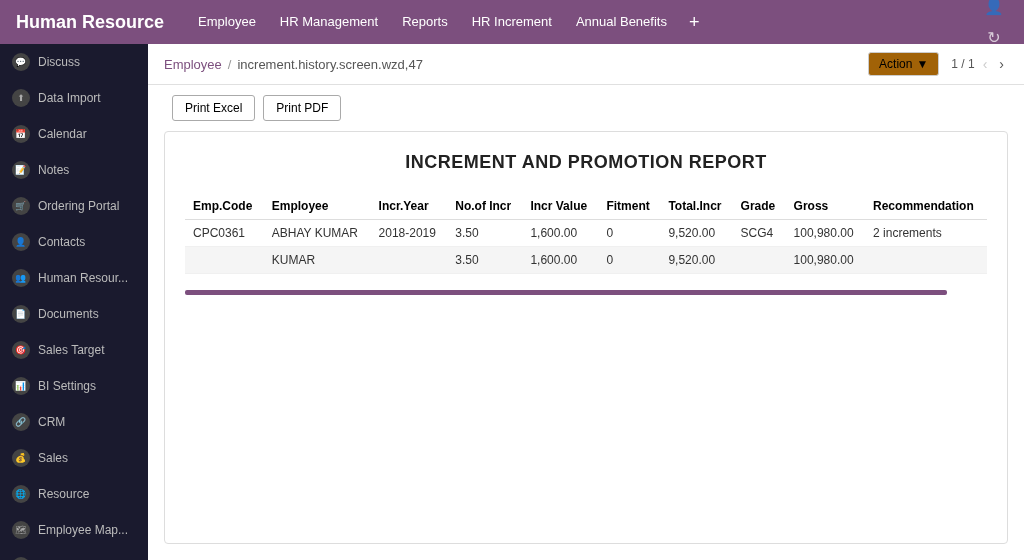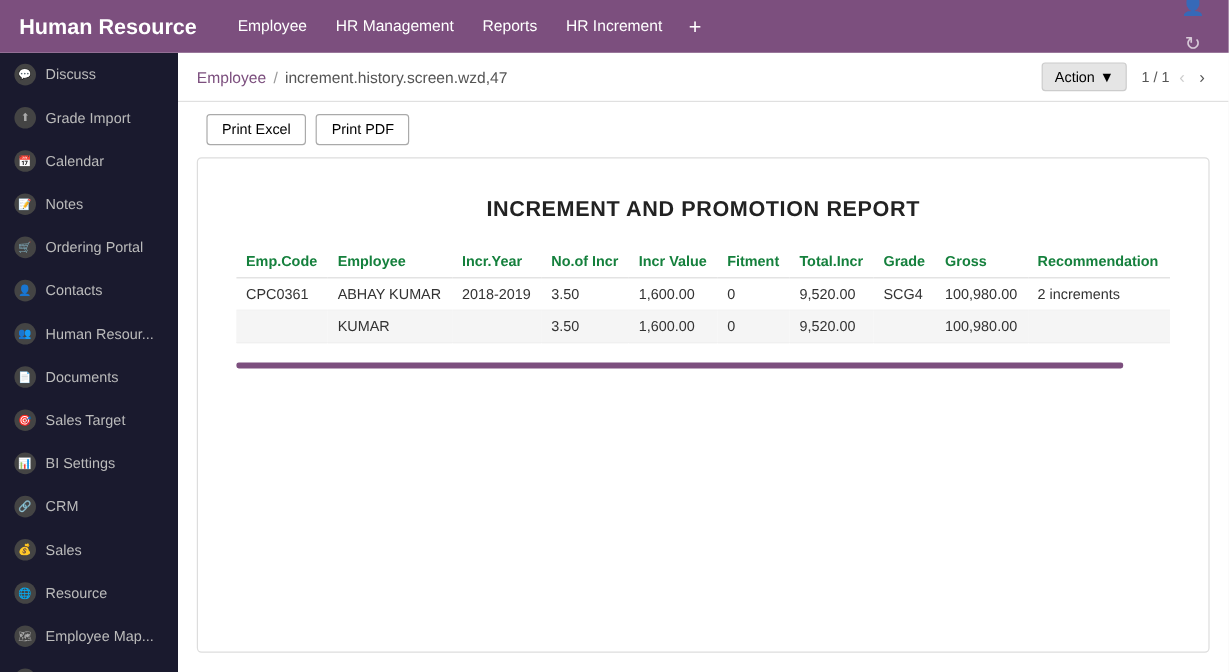--- a/index.html
+++ b/index.html
@@ -142,21 +142,21 @@
     .breadcrumb-sep { color: #999; }
     .breadcrumb-current { color: #555; }
 
     .header-right {
       display: flex;
       align-items: center;
       gap: 12px;
     }
     .action-btn {
       border: 1px solid #ccc;
-      background: #e5e5e5;
+      background: #a16207;
       padding: 4px 10px;
       border-radius: 3px;
       cursor: pointer;
       font-size: 12px;
       display: flex;
       align-items: center;
       gap: 4px;
     }
     .pagination {
       display: flex;
@@ -188,21 +188,21 @@
       cursor: pointer;
       font-size: 12px;
     }
 
     
     .report-container {
       margin: 0 16px 16px 16px;
       border: 1px solid #ddd;
       border-radius: 4px;
       background: white;
-      padding: 32px;
+      padding: 20px;
       flex: 1;
     }
     .report-title {
       text-align: center;
       font-size: 18px;
       font-weight: bold;
       margin-bottom: 20px;
       color: #222;
       letter-spacing: 0.5px;
     }
@@ -211,21 +211,21 @@
     .report-table {
       width: 100%;
       border-collapse: collapse;
       font-size: 12px;
     }
     .report-table th {
       text-align: left;
       padding: 6px 8px;
       border-bottom: 1px solid #ddd;
       font-weight: 600;
-      color: #15803d;
+      color: #000000;
       white-space: nowrap;
     }
     .report-table td {
       padding: 6px 8px;
       border-bottom: 1px solid #f0f0f0;
       color: #333;
       white-space: nowrap;
     }
     .report-table tr:nth-child(even) { background: #fafafa; }
     .report-table .total-row td {
@@ -246,40 +246,41 @@
 </head>
 <body>
 
 <div class="navbar">
   <div class="navbar-brand">Human Resource</div>
   <nav class="navbar-menu">
     <div class="navbar-item">Employee</div>
     <div class="navbar-item">HR Management</div>
     <div class="navbar-item">Reports</div>
     <div class="navbar-item">HR Increment</div>
+    <div class="navbar-item">Annual Benefits</div>
     <div class="navbar-plus">+</div>
   </nav>
   <div class="topbar-actions">
     <div class="topbar-badge">87</div>
     <div class="topbar-icon">👤</div>
     <div class="topbar-icon">↻</div>
     <div class="topbar-icon">⚙</div>
   </div>
 </div>
 
 <div class="main-layout">
 
   <aside class="sidebar">
     <div class="sidebar-item">
       <div class="sidebar-icon">💬</div>
       <span class="sidebar-label">Discuss</span>
     </div>
     <div class="sidebar-item">
       <div class="sidebar-icon">⬆</div>
-      <span class="sidebar-label">Grade Import</span>
+      <span class="sidebar-label">Data Import</span>
     </div>
     <div class="sidebar-item">
       <div class="sidebar-icon">📅</div>
       <span class="sidebar-label">Calendar</span>
     </div>
     <div class="sidebar-item">
       <div class="sidebar-icon">📝</div>
       <span class="sidebar-label">Notes</span>
     </div>
     <div class="sidebar-item">

